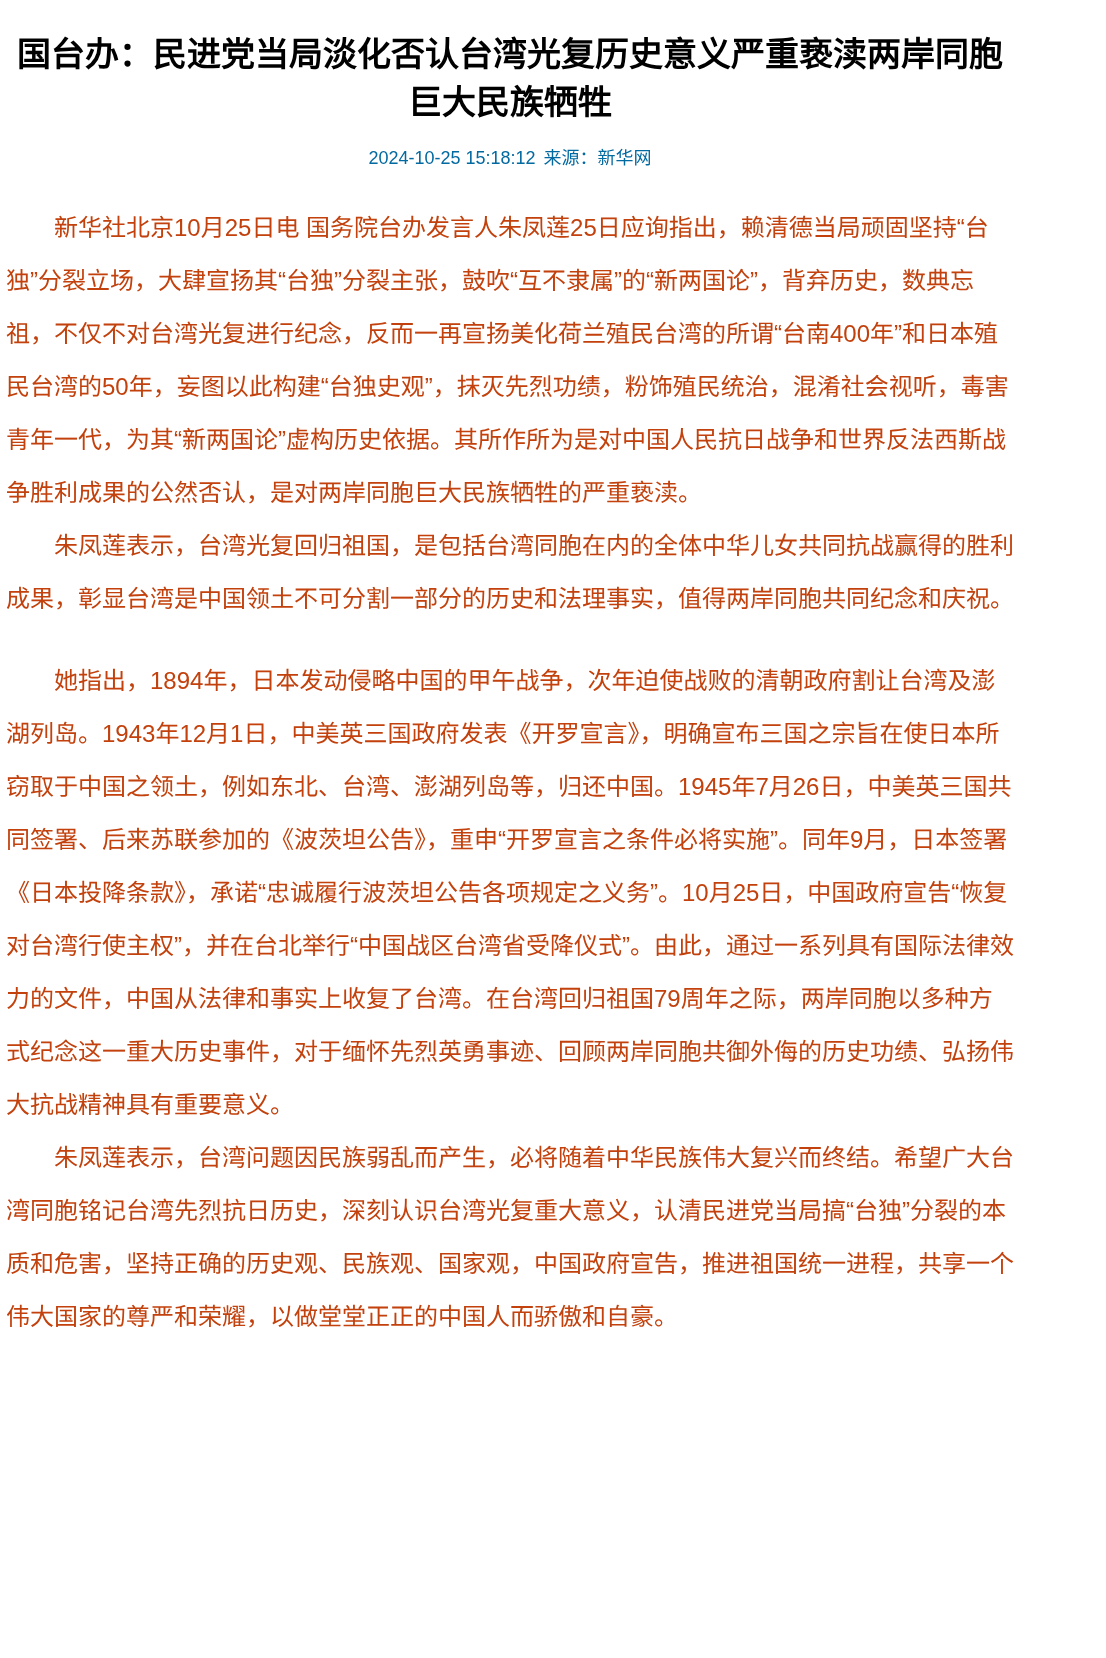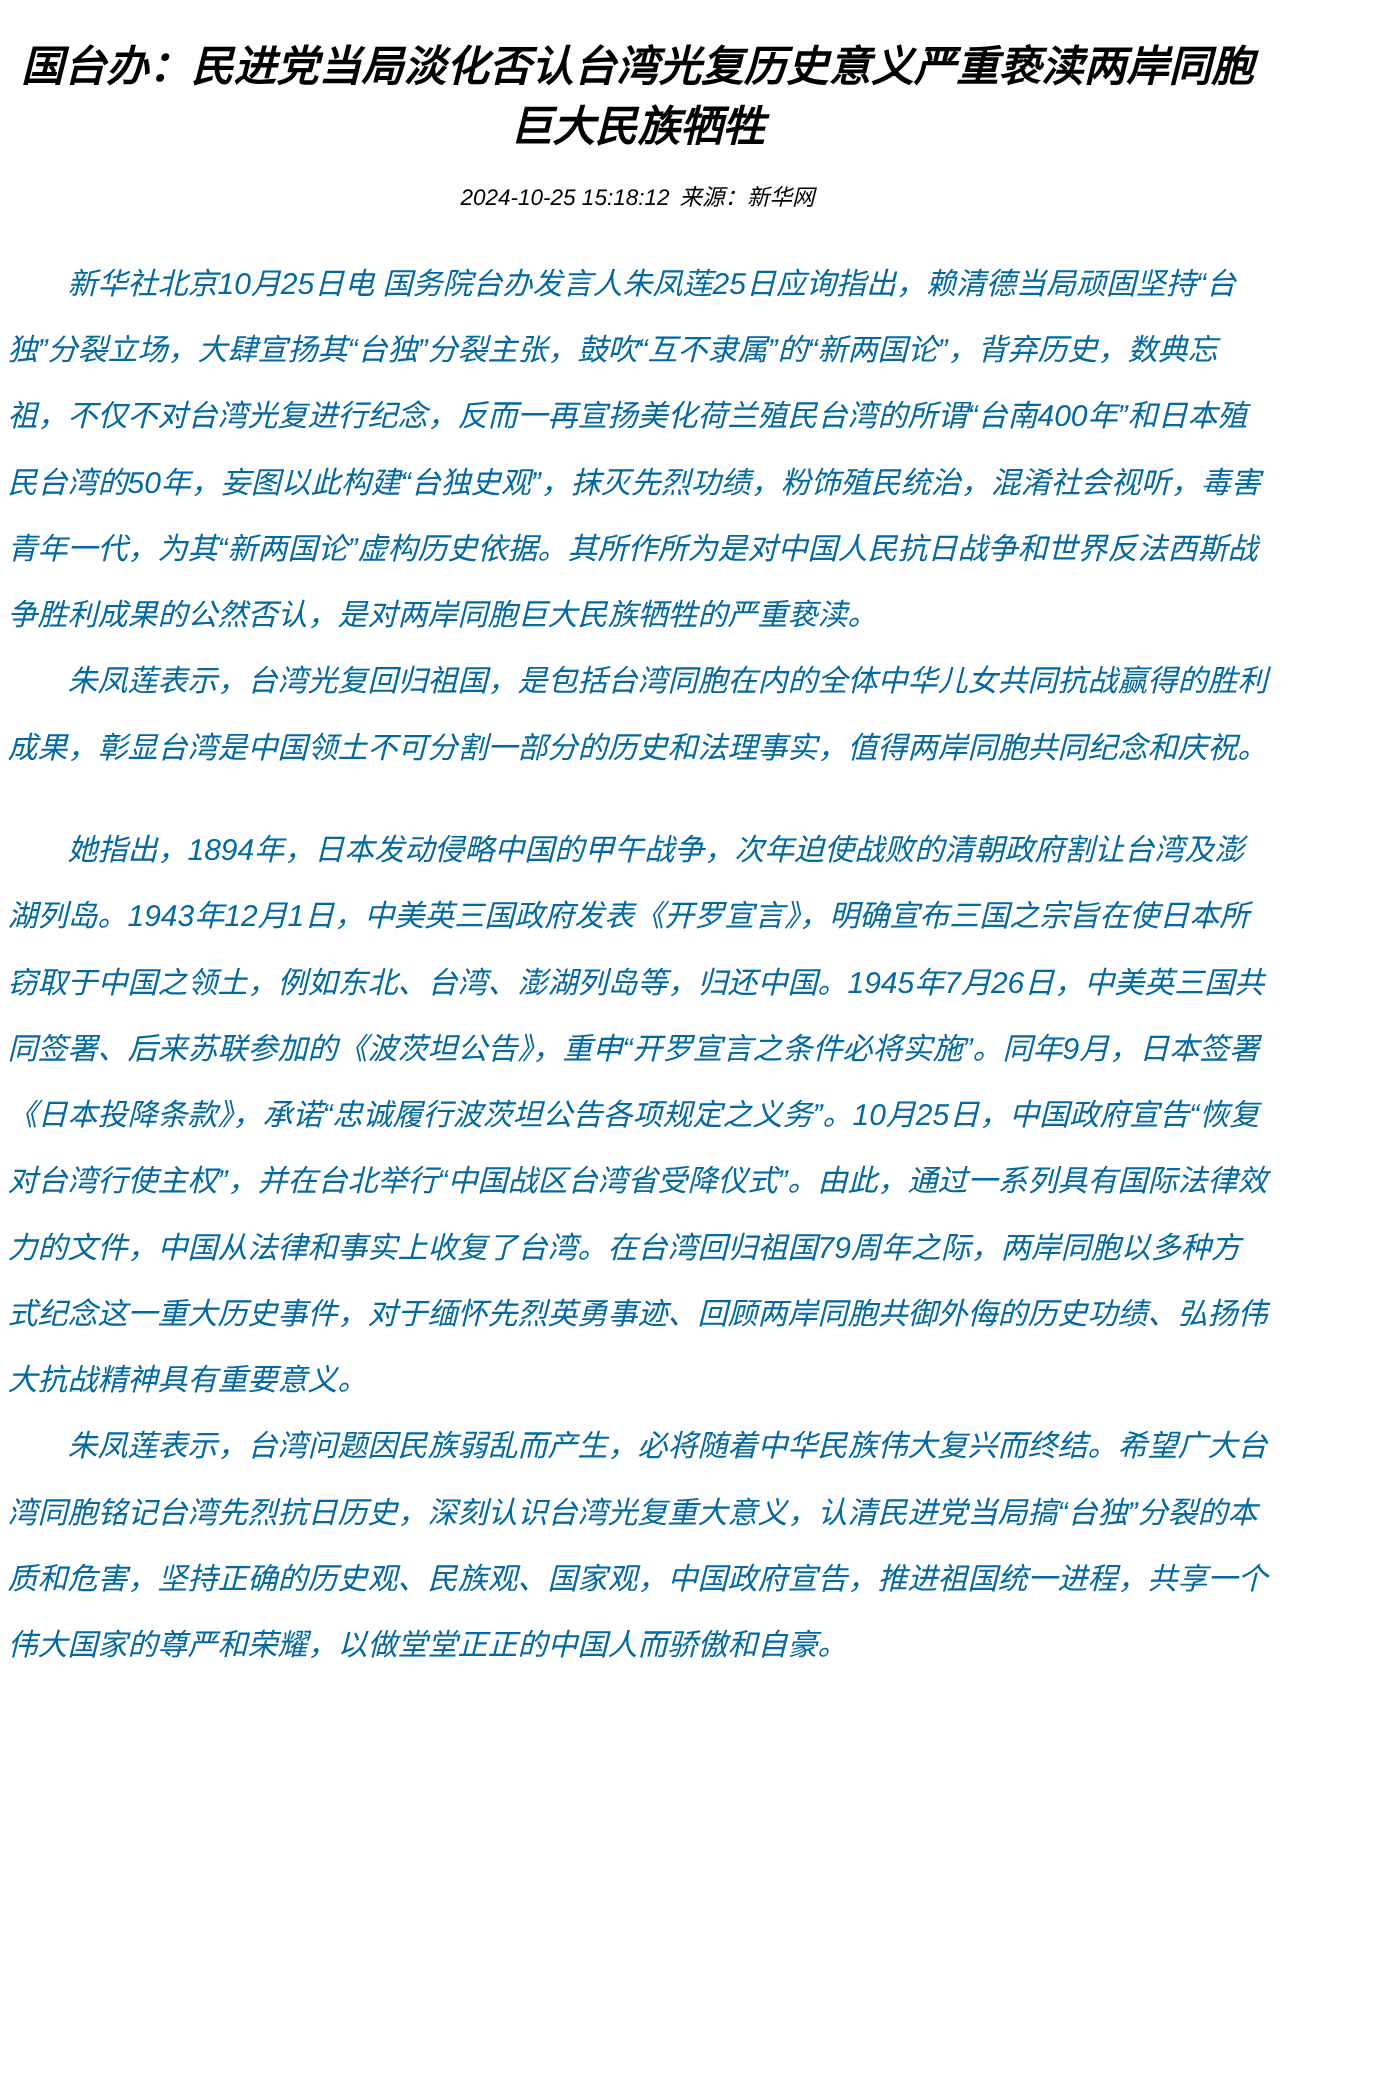--- a/index.html
+++ b/index.html
@@ -10,46 +10,45 @@
   body {
     width: 1106px;
     font-family: "Liberation Sans", "DejaVu Sans", sans-serif;
   }
   .page {
     box-sizing: border-box;
     width: 1020px;
     min-height: 1658px;
     padding: 30px 6px 46px 6px;
     background: #ffffff;
-    font-style: italic;
   }
   .title {
     max-width: 1062px;
     margin: 0 auto;
     font-size: 34px;
     line-height: 48px;
     font-weight: bold;
     color: #000000;
     text-align: center;
   }
   .meta {
     margin-top: 19px;
     text-align: center;
     font-size: 18px;
-    color: #000000;
+    color: #0369a1;
     line-height: 26px;
   }
   .meta .source-label {
     margin-left: 8px;
   }
   .article {
     margin-top: 30px;
     font-size: 24px;
     line-height: 53px;
-    color: #0369a1;
+    color: #c2410c;
   }
   .article p {
     margin: 0;
     text-indent: 2em;
     word-break: break-all;
   }
   .article p.spaced {
     margin-top: 29px;
   }
 </style>

